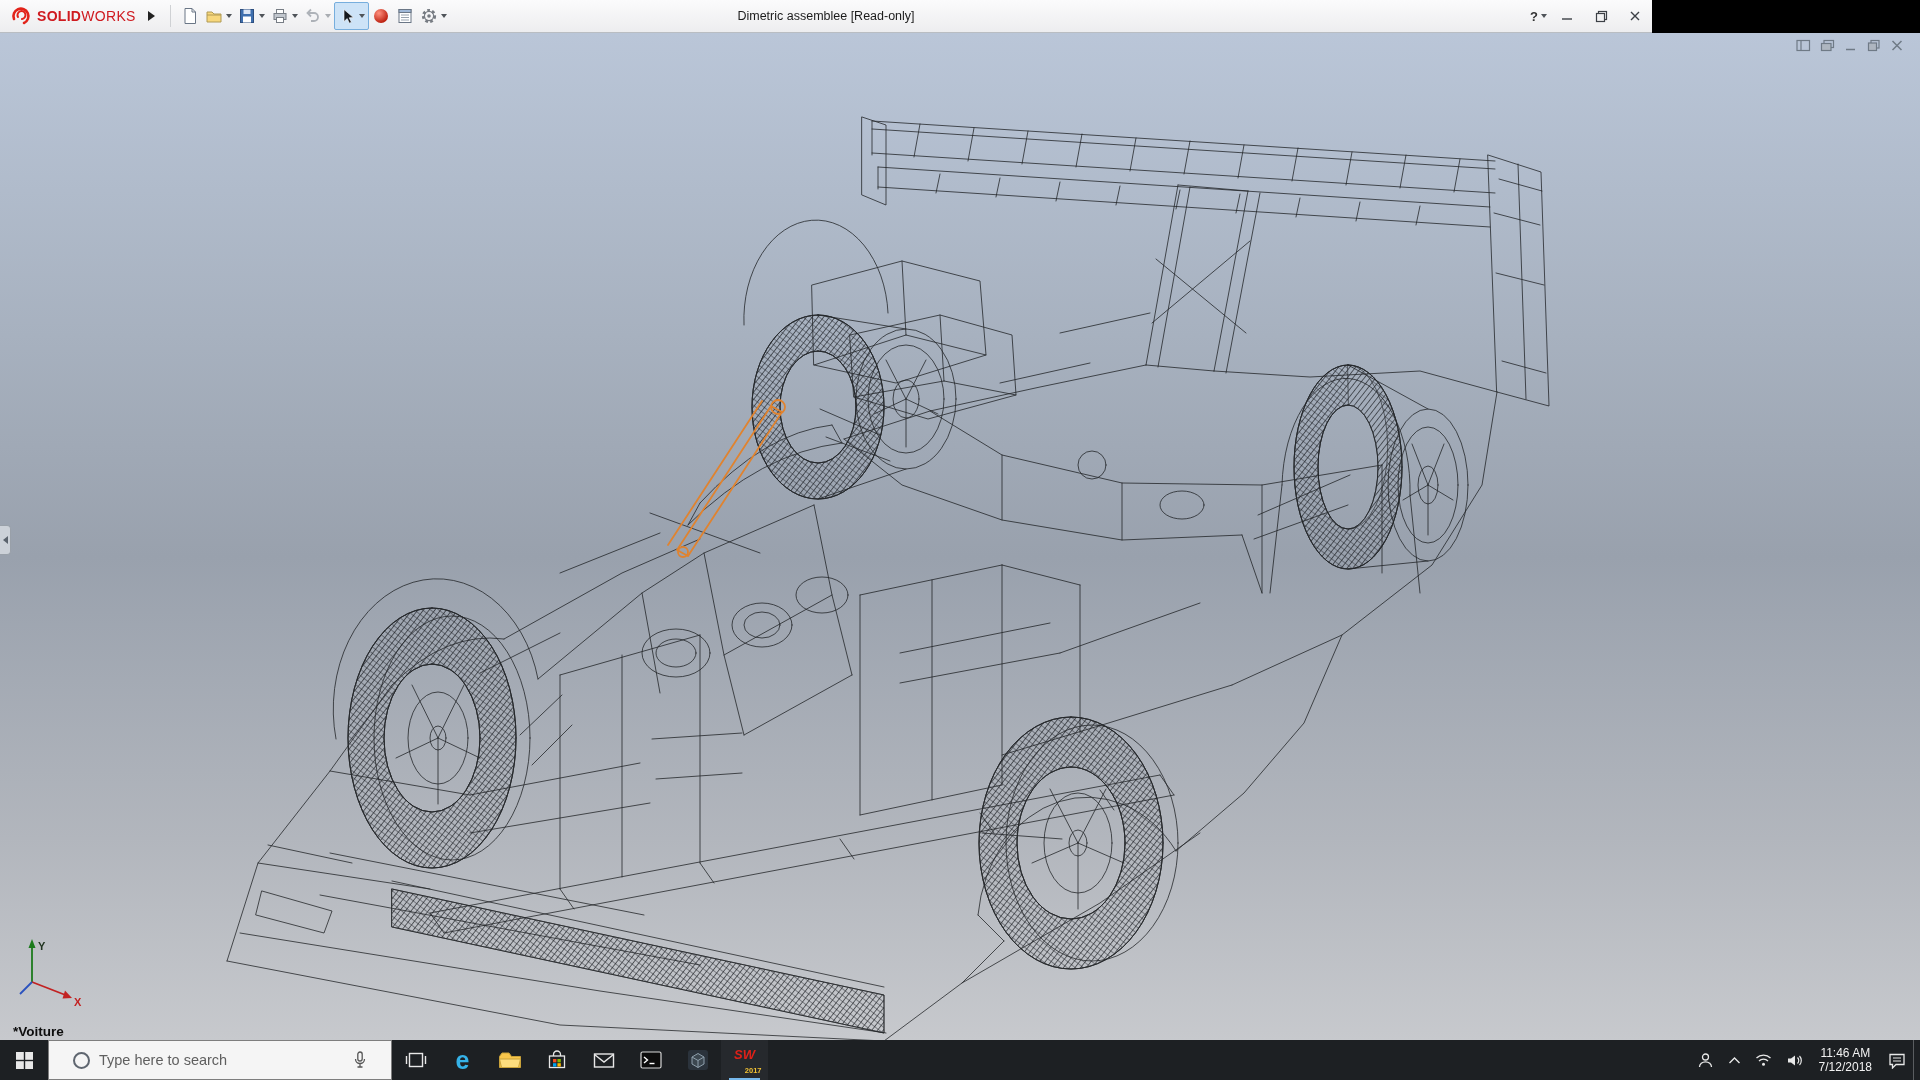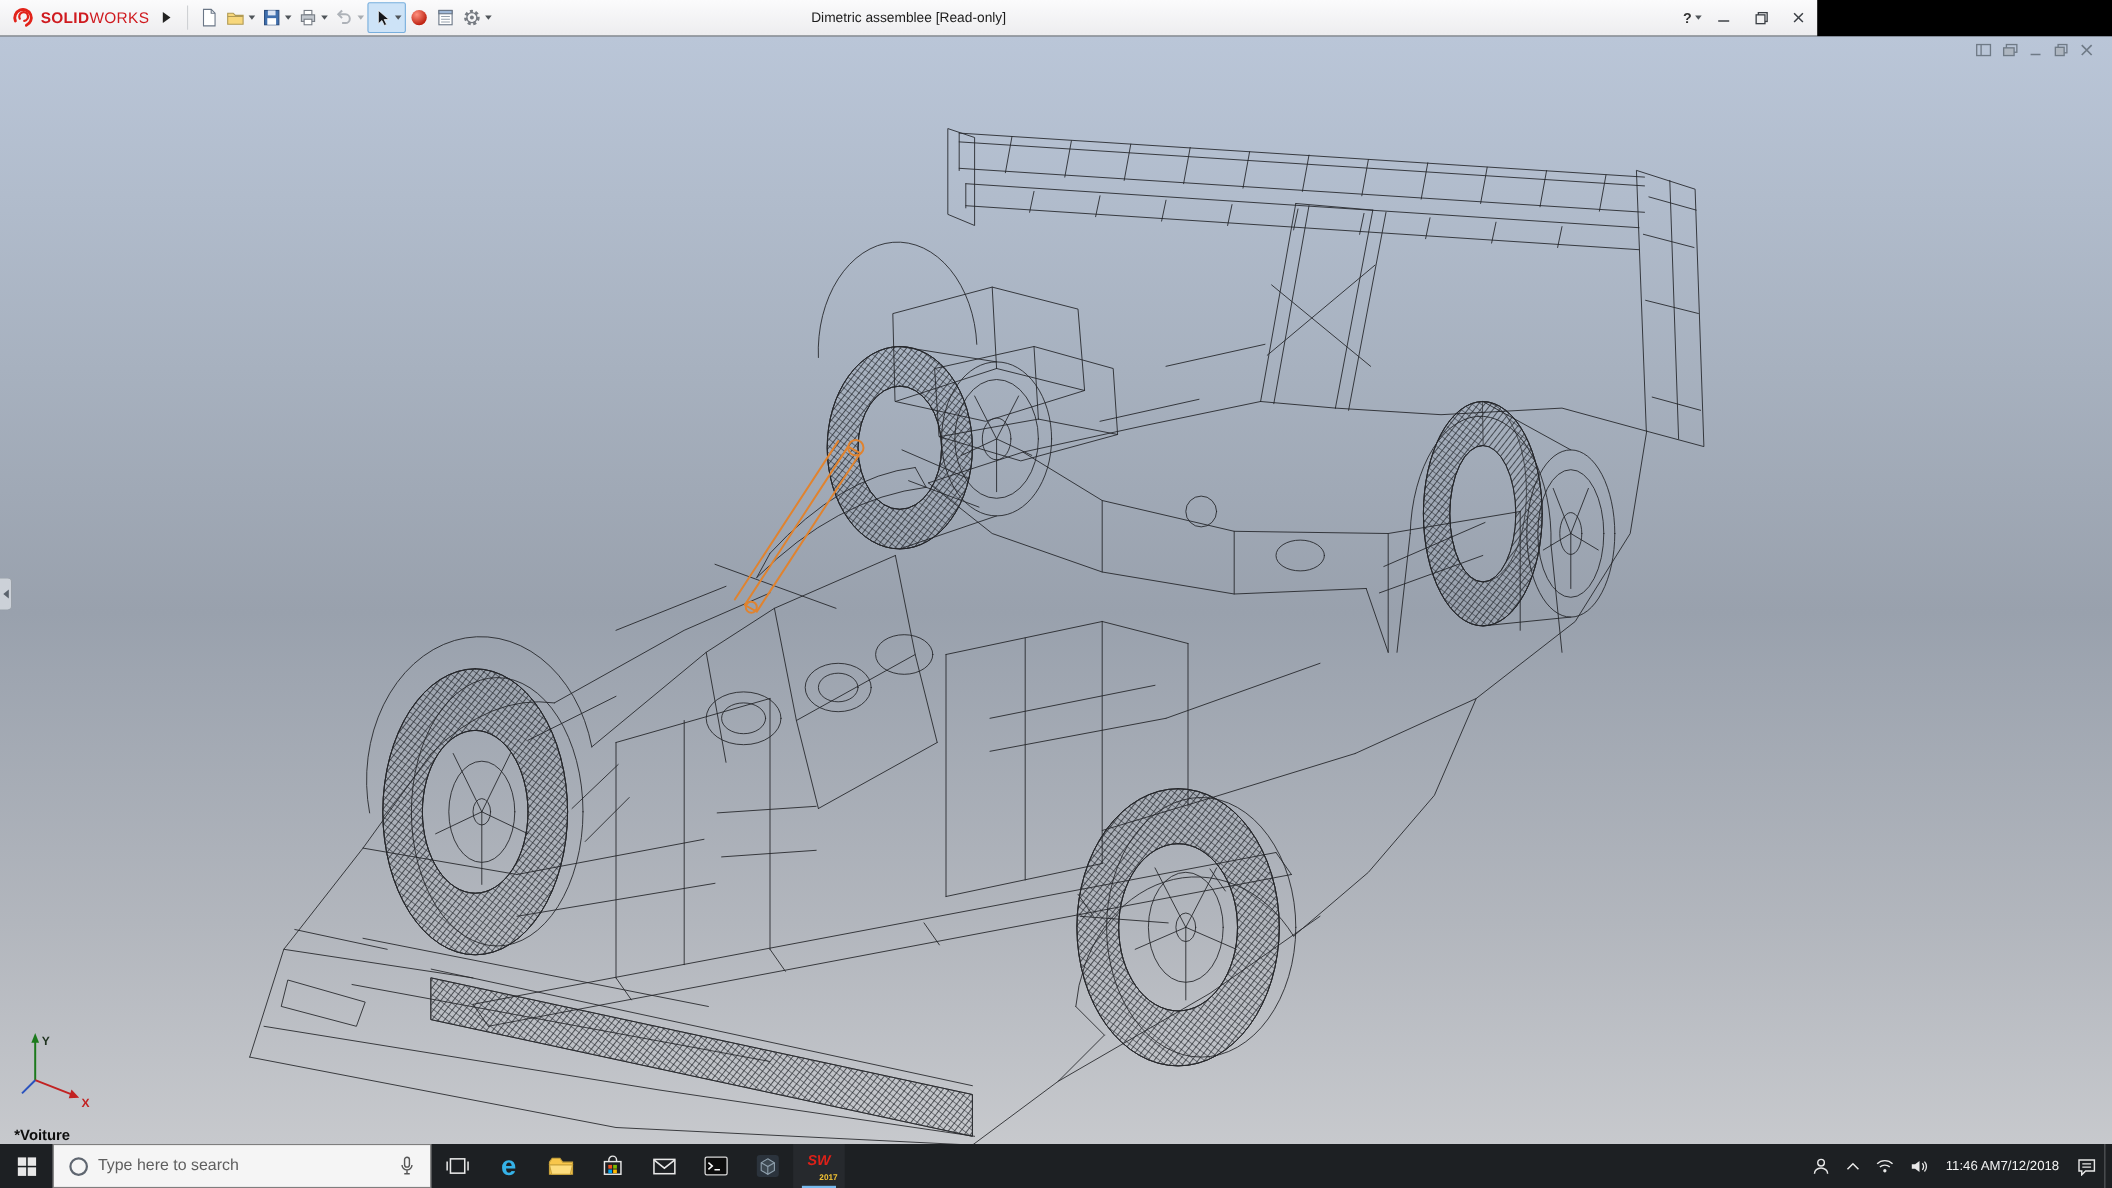--- a/index.html
+++ b/index.html
@@ -39,35 +39,35 @@
   .fm-tab i { width:0;height:0;border-top:4px solid transparent;border-bottom:4px solid transparent;
     border-right:5px solid #5b636d; display:block; }
   .triad { position:absolute; left:16px; bottom:24px; }
   .view-label { position:absolute; left:13px; bottom:1px; font-size:13.5px; font-weight:600; color:#0d0d0d; }
 
   
   .taskbar { position:absolute; bottom:0; left:0; width:1920px; height:40px;
     background:#1d2023; display:flex; align-items:stretch; z-index:40; }
   .tb-start { width:48px; display:flex; align-items:center; justify-content:center; }
   .searchbox { width:344px; background:#f5f5f5; border:1px solid #7e7e7e;
-    display:flex; align-items:center; padding:0 14px; gap:9px; }
+    display:flex; align-items:center; padding:0 24px; gap:9px; }
   .cortana-ring { width:17px; height:17px; border:2.2px solid #5f6670; border-radius:50%; flex:0 0 auto; }
   .searchbox input { flex:1; border:none; outline:none; background:transparent;
     font-size:14.5px; color:#3c3c3c; font-family:"Liberation Sans",sans-serif; }
   .searchbox input::placeholder { color:#5f5f5f; opacity:1; }
   .task-slot { width:47px; display:flex; align-items:center; justify-content:center; position:relative; }
   .task-slot.running { background:#26292d; }
   .run-indicator { position:absolute; bottom:0; left:8px; right:8px; height:2px; background:#76b9ed; }
   .edge-e { font-size:25px; font-weight:bold; color:#35b2e8; line-height:1; }
   .sw-ico { position:relative; width:30px; height:30px; text-align:center; }
   .sw-logo { font-size:13px; font-weight:800; font-style:italic; color:#dd2119; line-height:20px; }
   .sw-year { position:absolute; right:-2px; bottom:0; font-size:7.5px; font-weight:bold; color:#f2c233;text-align:right; }
   .tray { margin-left:auto; display:flex; align-items:stretch; }
   .tray-btn { display:flex; align-items:center; justify-content:center; padding:0 7px; }
-  .clock { display:flex; flex-direction:row; justify-content:center; align-items:center;
+  .clock { display:flex; flex-direction:column; justify-content:center; align-items:center;
     padding:0 9px; color:#f2f2f2; font-size:12px; line-height:14px; }
   .show-desktop { width:7px; border-left:1px solid #5a5d60; }
 </style>
 </head>
 <body>
 
 <div class="titlebar">
   <div class="brand">
     <svg width="22" height="22" viewBox="0 0 22 22">
       <path d="M4 14 A7.5 7.5 0 1 1 14 18" fill="none" stroke="#e2231a" stroke-width="2.6" stroke-linecap="round"></path>

